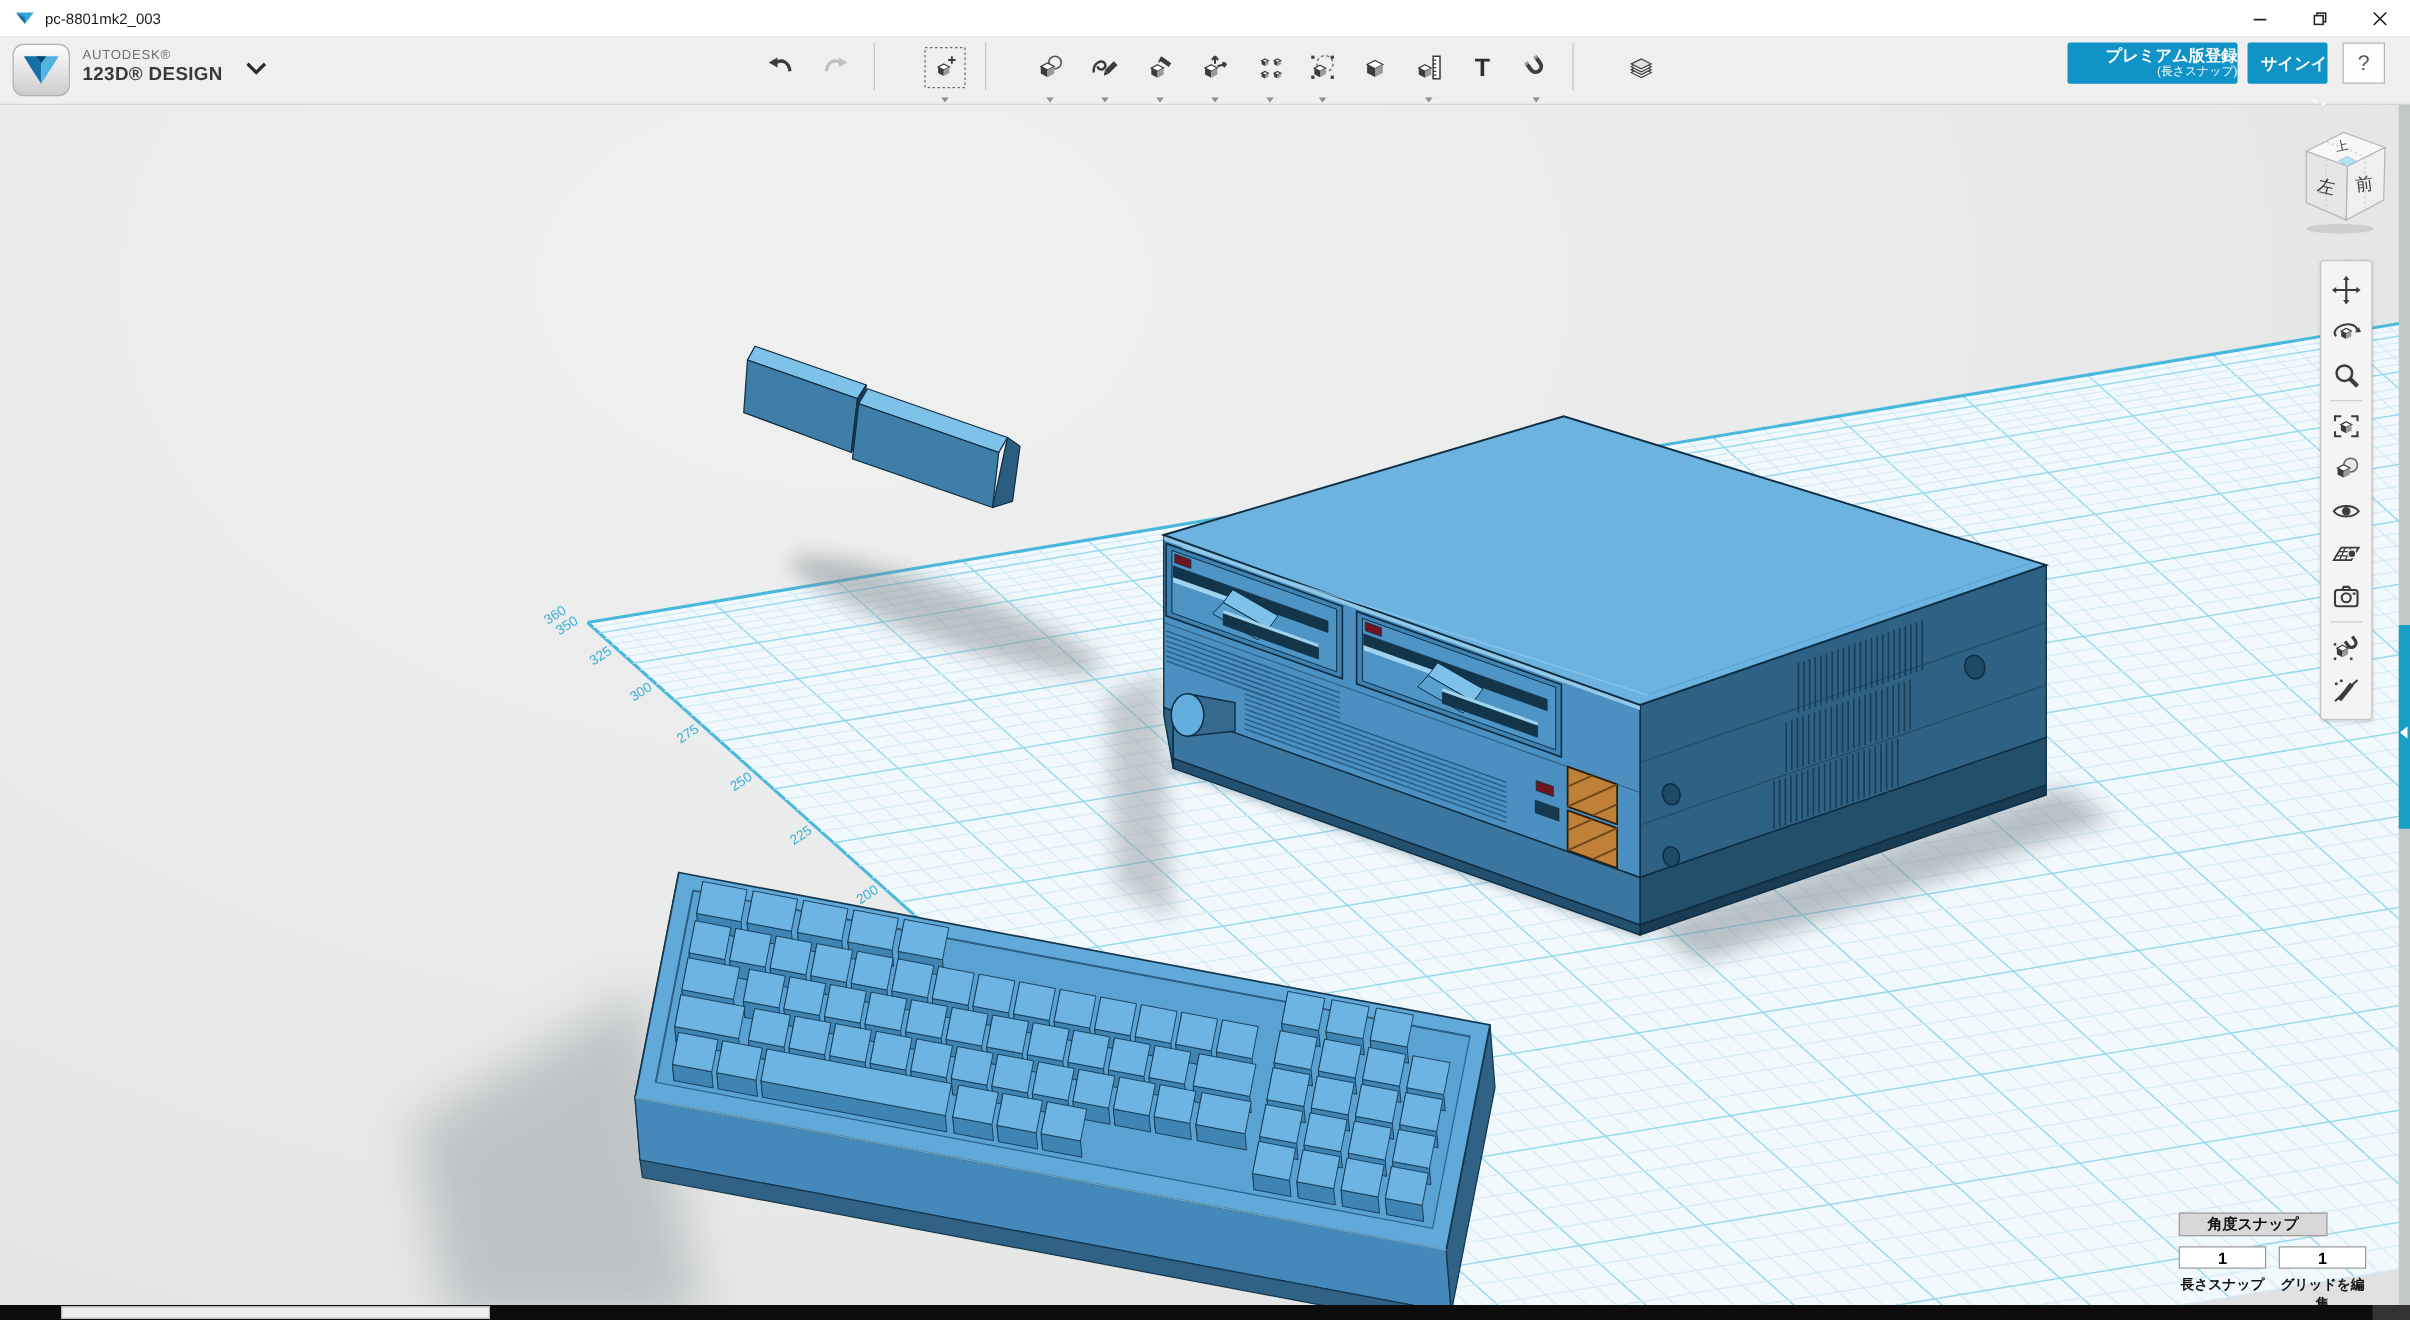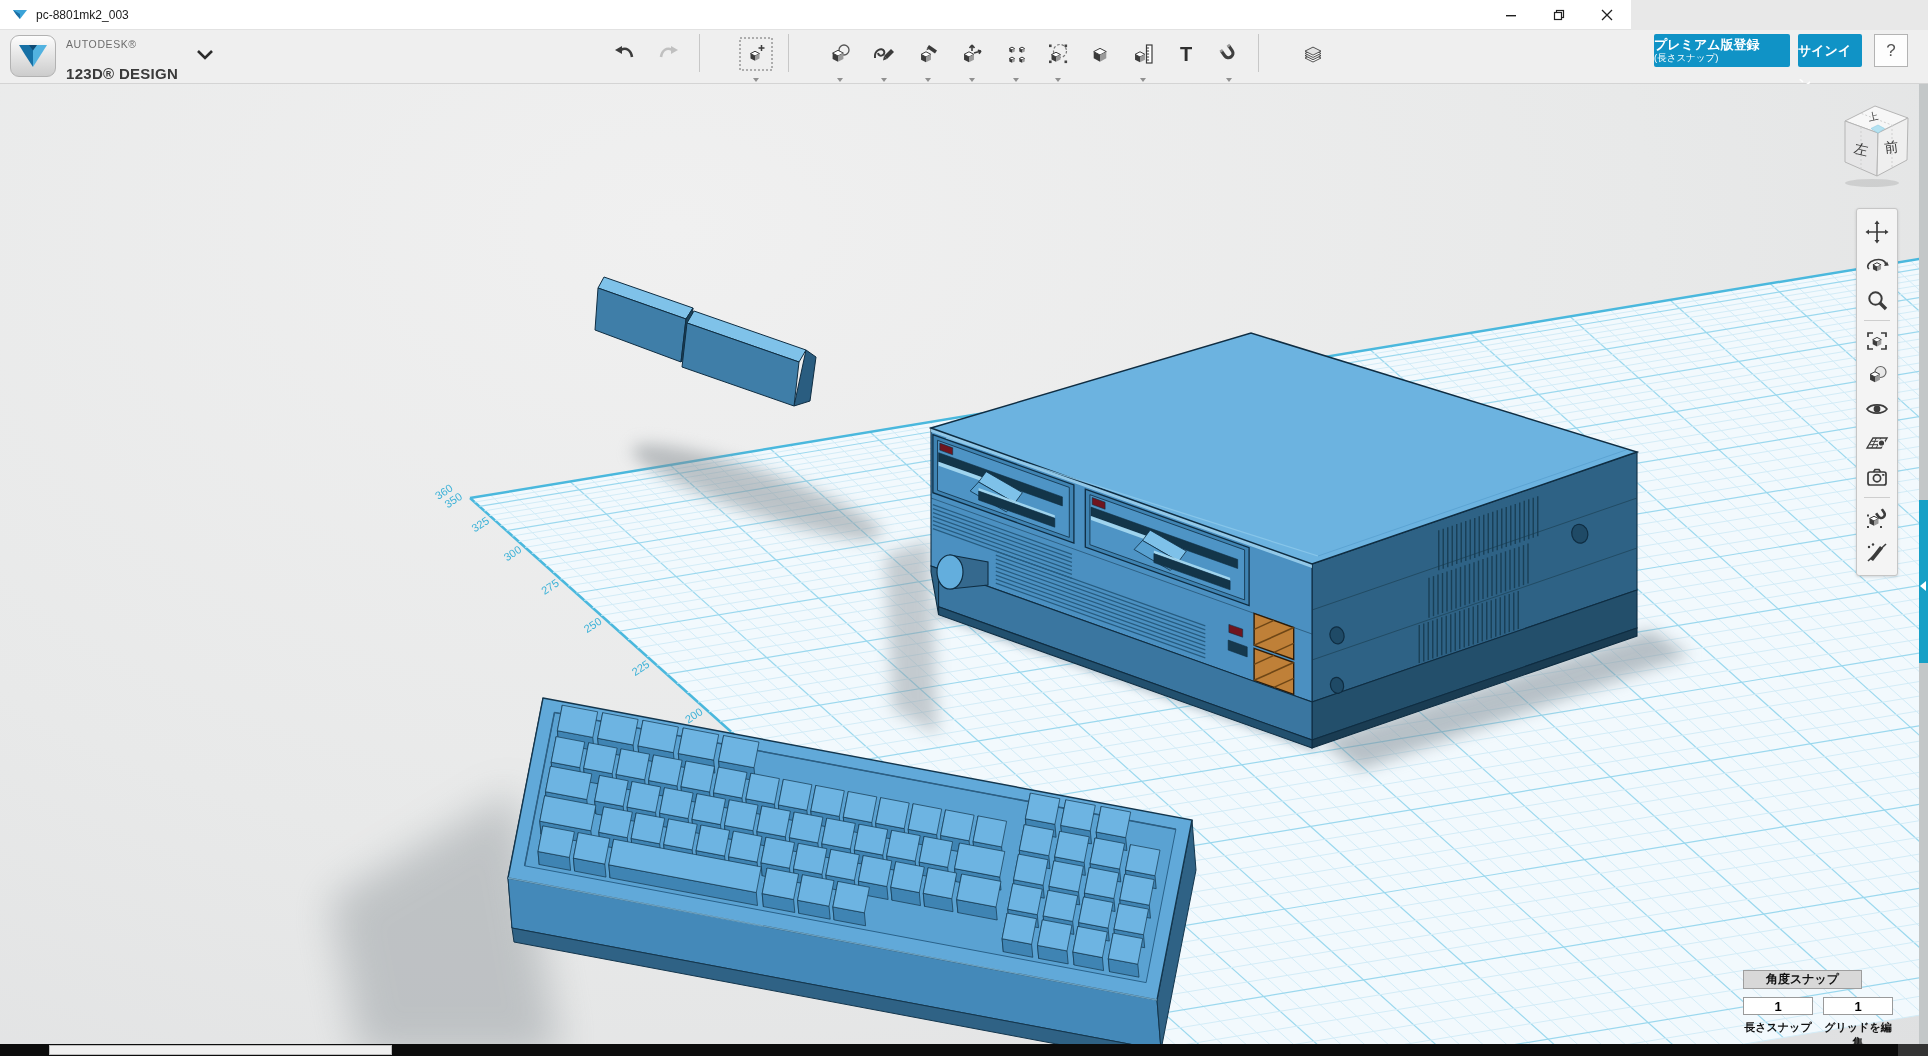--- a/index.html
+++ b/index.html
@@ -1,42 +1,42 @@
 <!DOCTYPE html>
 <html><head>
 <meta charset="utf-8">
 <style>
   html,body{margin:0;padding:0;width:1928px;height:1056px;overflow:hidden;
     font-family:"Liberation Sans",sans-serif;background:#e8e8e8;}
   *{box-sizing:border-box;}
   
-  .titlebar{position:absolute;left:0;top:0;width:1631px;height:30px;background:#ffffff;
+  .titlebar{position:absolute;left:0;top:0;width:1928px;height:30px;background:#ffffff;
     border-bottom:1px solid #e2e2e2;}
   .titlebar .tlogo{position:absolute;left:12px;top:7px;}
   .titlebar .ttitle{position:absolute;left:36px;top:0;line-height:30px;font-size:12px;color:#1a1a1a;}
   .winbtns{position:absolute;right:0;top:0;height:30px;display:flex;}
   .winbtn{width:48px;height:30px;display:flex;align-items:center;justify-content:center;}
   
   .toolbar{position:absolute;left:0;top:30px;width:1928px;height:54px;background:#efefef;
     border-bottom:1px solid #d4d4d4;padding-left:19px;}
   .logobox{position:absolute;left:10px;top:5px;width:46px;height:42px;border-radius:9px;
     background:linear-gradient(#fdfdfd,#cccccc);border:1px solid #b2b2b2;
     display:flex;align-items:center;justify-content:center;}
   .brand{position:absolute;left:66px;top:8px;}
   .brand .l1{font-size:10.5px;color:#6d6d6d;letter-spacing:.6px;}
-  .brand .l2{font-size:15px;font-weight:bold;color:#3a3a3a;letter-spacing:.3px;margin-top:15px;}
+  .brand .l2{font-size:15px;font-weight:bold;color:#3a3a3a;letter-spacing:.3px;margin-top:1px;}
   .chev{position:absolute;left:196px;top:18px;width:18px;height:14px;cursor:pointer;}
   .ticon{position:absolute;top:12px;width:24px;height:24px;cursor:pointer;}
   .ticon svg{width:24px;height:24px;}
   .tsep{position:absolute;top:4px;width:1px;height:38px;background:#c7c7c7;}
   .movebox{position:absolute;top:7px;width:34px;height:34px;}
   .dd{position:absolute;top:48px;width:0;height:0;border-left:3px solid transparent;
     border-right:3px solid transparent;border-top:4px solid #909090;}
   .btn-cyan{position:absolute;top:4px;background:#1093c6;color:#fff;border-radius:2px;
-    text-align:left;cursor:pointer;}
+    text-align:right;cursor:pointer;}
   .btn-help{position:absolute;top:4px;width:34px;height:33px;background:#fdfdfd;
     border:1px solid #b3b3b3;color:#555;font-size:17px;line-height:31px;text-align:center;cursor:pointer;}
   .prem{left:1654px;width:136px;height:33px;padding-top:3px;}
   .prem .pl1{font-size:13px;font-weight:bold;line-height:15px;}
   .prem .pl2{font-size:9.5px;line-height:11px;}
   .signin{left:1798px;width:64px;height:33px;font-size:13px;font-weight:bold;line-height:33px;}
   .help{left:1874px;}
   
   .viewport{position:absolute;left:0;top:84px;width:1928px;height:960px;
     background:radial-gradient(ellipse at 35% 15%, #f0f0f0 0%, #e8e9e9 55%, #dfe0e1 100%);}

